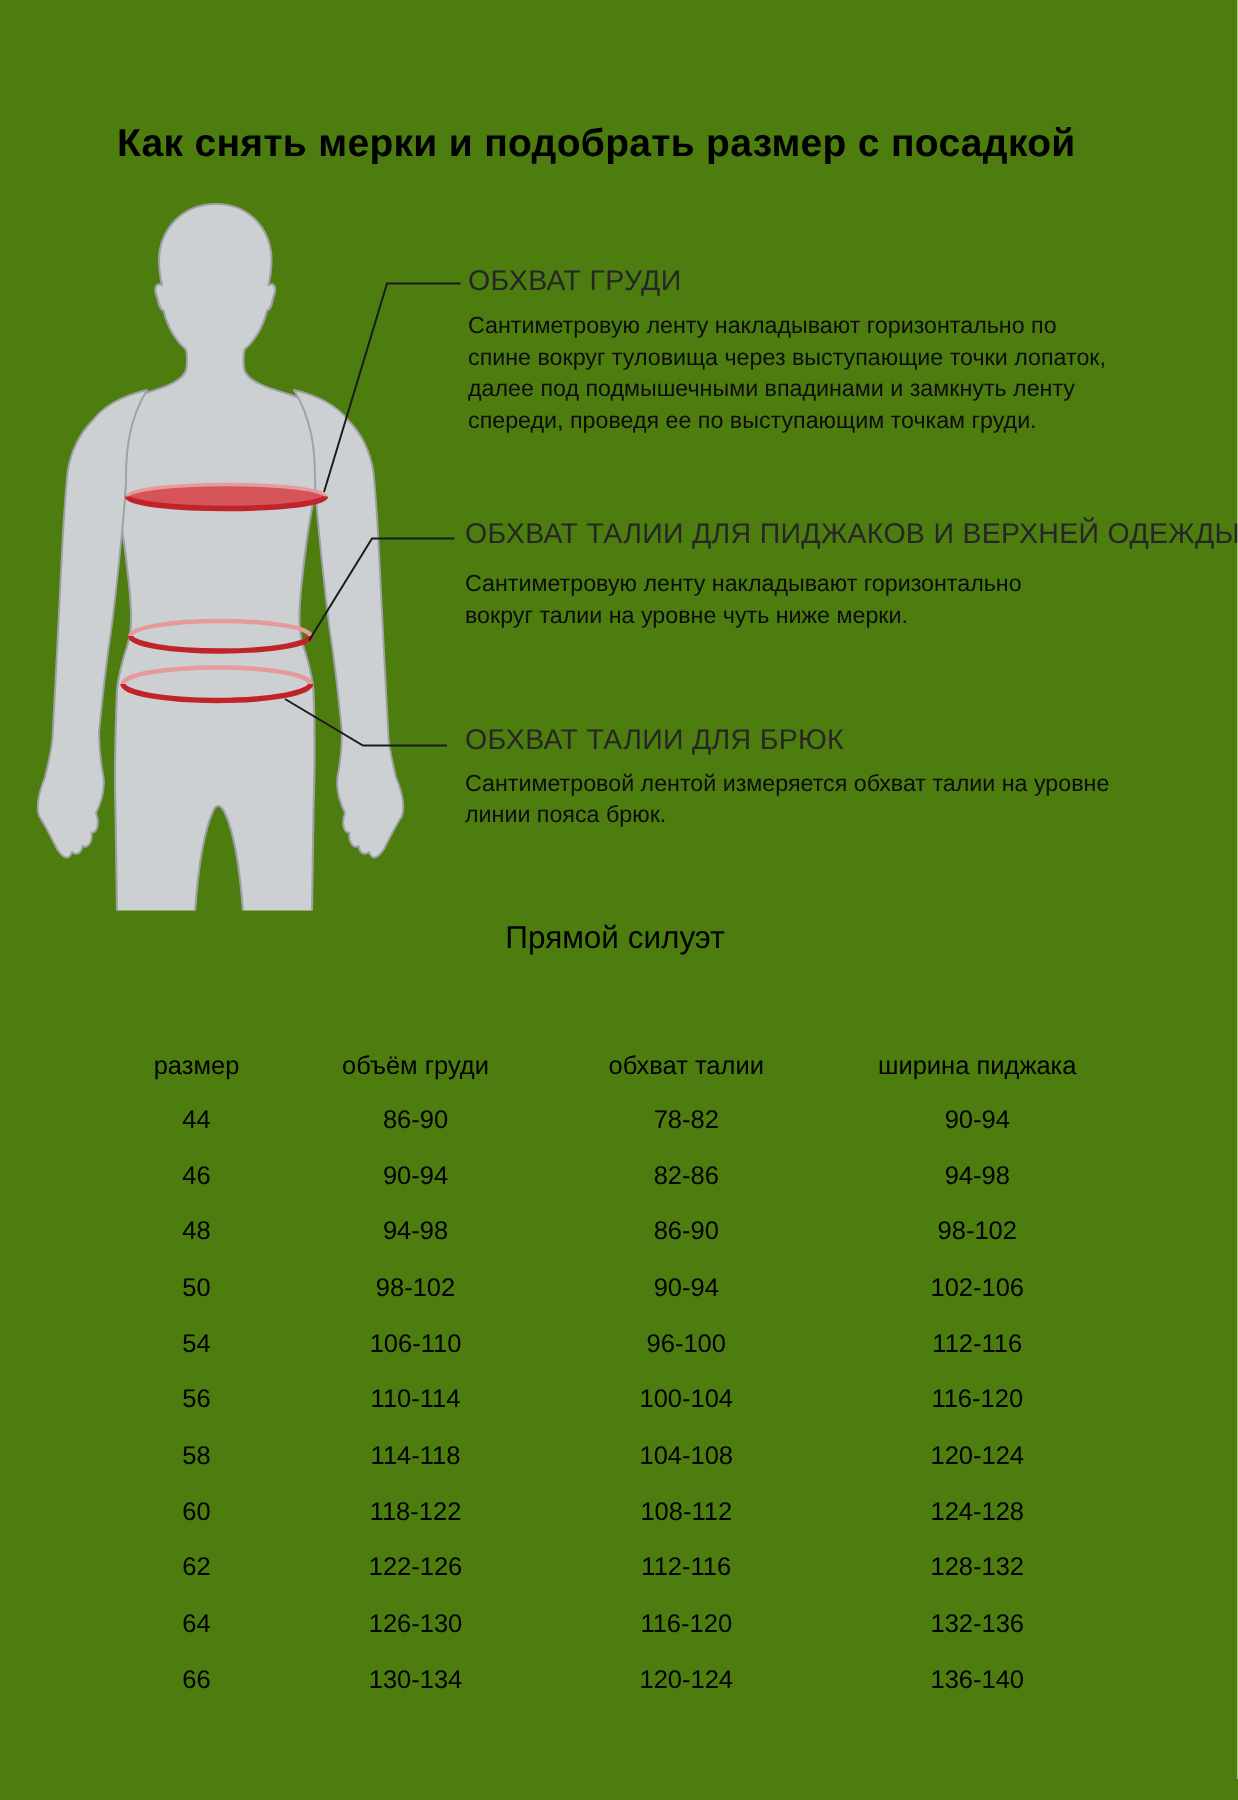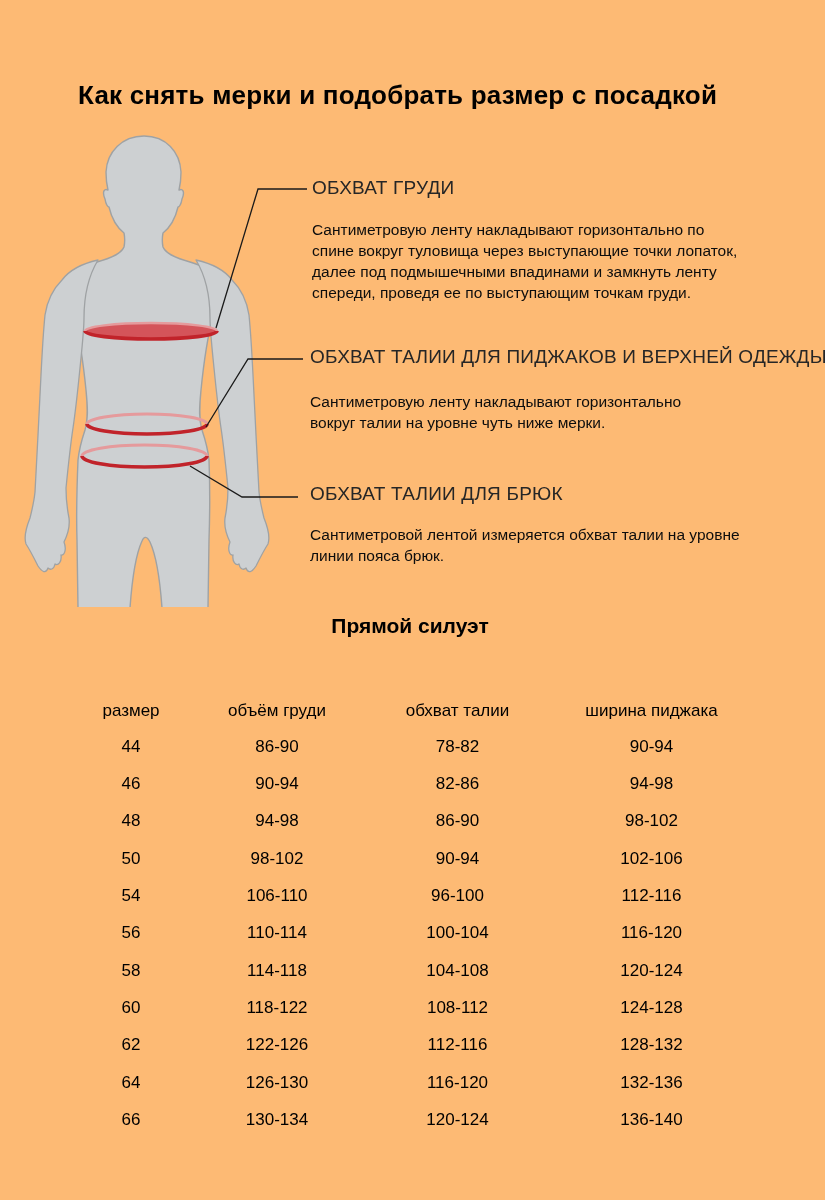--- a/index.html
+++ b/index.html
@@ -1,49 +1,48 @@
 <!DOCTYPE html>
 <html lang="ru"><head>
 <meta charset="utf-8">
 <style>
   html,body{margin:0;padding:0;background:#ffffff;}
   .page{
     position:relative;
     width:825px;height:1200px;
-    background:#fdba74;
+    background:#4d7c0f;
     font-family:"Liberation Sans","DejaVu Sans",sans-serif;
     color:#111;
     overflow:hidden;
   }
   .page-title{
     position:absolute;left:78px;top:80px;
     font-size:26px;font-weight:700;color:#000;
     white-space:nowrap;letter-spacing:0.2px;
   }
   .figure-wrap{position:absolute;left:20px;top:130px;width:300px;height:477px;}
   .measure-heading{
     position:absolute;
     font-size:19px;color:#262626;
     white-space:nowrap;letter-spacing:0.2px;
   }
   .measure-body{
     position:absolute;
     font-size:15.5px;line-height:21px;color:#0d0d0d;
     white-space:pre-line;
-    margin-top:12px;
   }
   .h-1{left:312px;top:177px;}
   .b-1{left:312px;top:207px;}
   .h-2{left:310px;top:346px;}
   .b-2{left:310px;top:379px;}
   .h-3{left:310px;top:483px;}
   .b-3{left:310px;top:512px;}
   .table-title{
     position:absolute;left:310px;top:614px;width:200px;
-    text-align:center;font-size:21px;font-weight:700;color:#000;
+    text-align:center;font-size:21px;font-weight:400;color:#000;
     white-space:nowrap;
   }
   table.size-table{
     position:absolute;left:70px;top:664px;
     border-collapse:collapse;table-layout:fixed;
     font-size:17px;color:#000;margin-top:29px;
   }
   table.size-table col.c1{width:122px;}
   table.size-table col.c2{width:170px;}
   table.size-table col.c3{width:191px;}

